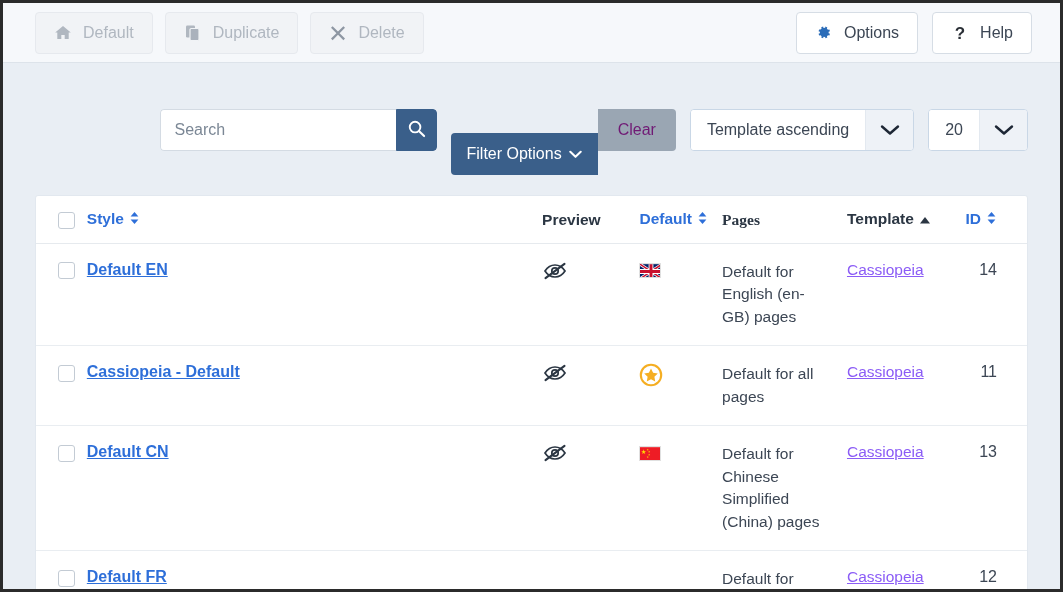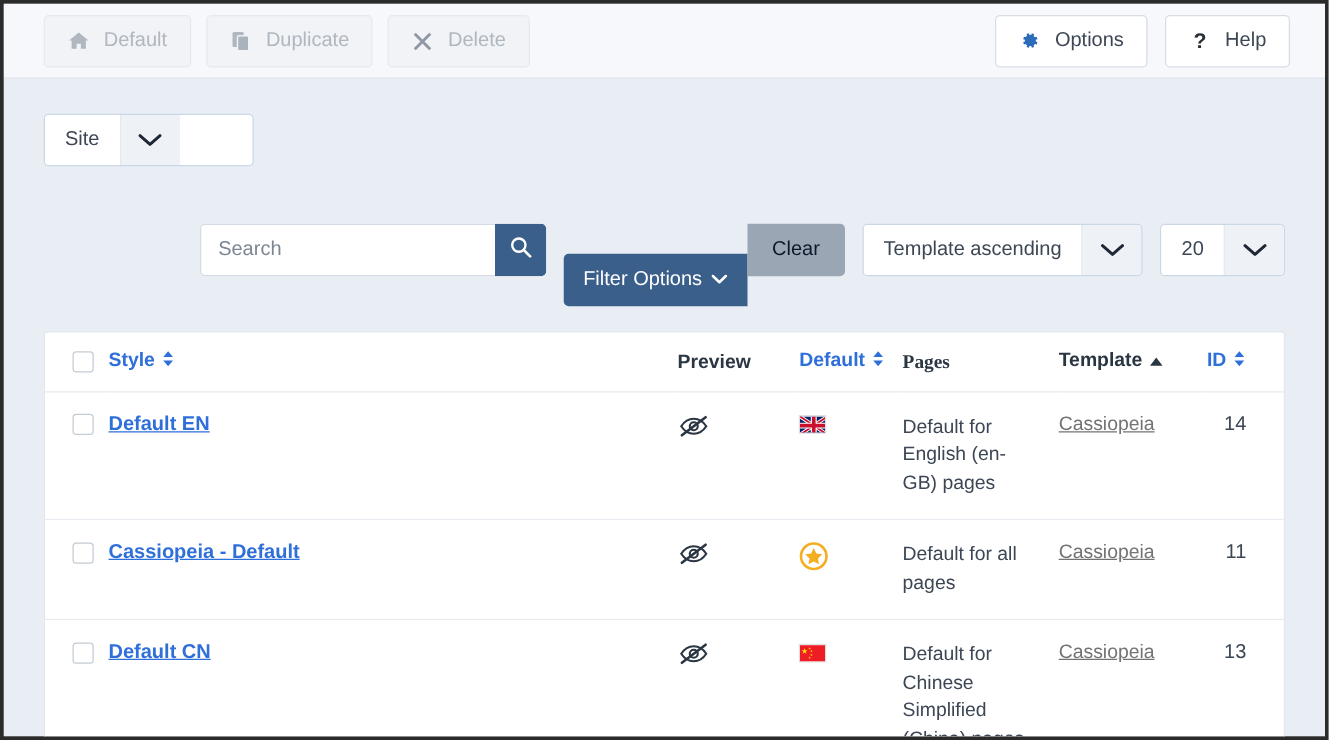--- a/index.html
+++ b/index.html
@@ -135,21 +135,21 @@
     padding: 0 16px;
     font-size: 16px;
     display: inline-flex; align-items: center; gap: 7px;
     cursor: pointer;
     font-family: "Liberation Sans", sans-serif;
     margin-top: 48px;
   }
   .clear-btn {
     height: 42px;
     background: #9aa6b3;
-    color: #0f172a;
+    color: #701a75;
     border: none;
     border-radius: 0 4px 4px 0;
     padding: 0 20px;
     font-size: 16px;
     cursor: pointer;
     margin-left: -14px;
     font-family: "Liberation Sans", sans-serif;
   }
   .sel-sort { min-width: 222px; }
   .sel-sort .lbl { flex: 1; }
@@ -205,21 +205,21 @@
     vertical-align: middle;
   }
   .style-link {
     color: #2e6fd9;
     font-weight: bold;
     text-decoration: underline;
     font-size: 16px;
     cursor: pointer;
   }
   .tmpl-link {
-    color: #737373;
+    color: #8b5cf6;
     text-decoration: underline;
     font-size: 15.5px;
     cursor: pointer;
   }
   .pages-cell { line-height: 1.45; padding-right: 16px; max-width: 110px; }
 
   .sort-arrows { display: inline-block; margin-left: 5px; vertical-align: -1px; }
 
   .flag { display: inline-block; width: 22px; height: 15px; border: 1px solid rgba(0,0,0,.12); vertical-align: middle; position: relative; overflow: hidden; }
   .star-circle { display:inline-block; vertical-align: middle; }
@@ -280,30 +280,20 @@
             <text x="8" y="14.5" text-anchor="middle" font-family="Liberation Sans, sans-serif" font-size="17" font-weight="bold" fill="#2a2f36">?</text>
           </svg>
         </span>
         <span>Help</span>
       </div>
     </div>
   </div>
 
   <div class="content">
 
-    <div class="site-row">
-      <div class="select-box" style="width:168px">
-        <span class="lbl">Site</span>
-        <span class="caret">
-          <svg width="20" height="12" viewBox="0 0 20 12">
-                <path d="M2 2.5 10 9.5 18 2.5" stroke="#1d2735" stroke-width="2.4" fill="none" stroke-linecap="round" stroke-linejoin="round"></path>
-              </svg>
-        </span>
-      </div>
-    </div>
 
     <div class="filter-row">
 
       <div class="search-group">
         <input class="search-input" type="text" placeholder="Search" style="">
         <div class="search-btn">
           <span>
             <svg width="19" height="19" viewBox="0 0 20 20">
               <circle cx="8.5" cy="8.5" r="5.6" stroke="#ffffff" stroke-width="2" fill="none"></circle>
               <path d="M12.8 12.8 18 18" stroke="#ffffff" stroke-width="2.2" stroke-linecap="round"></path>

